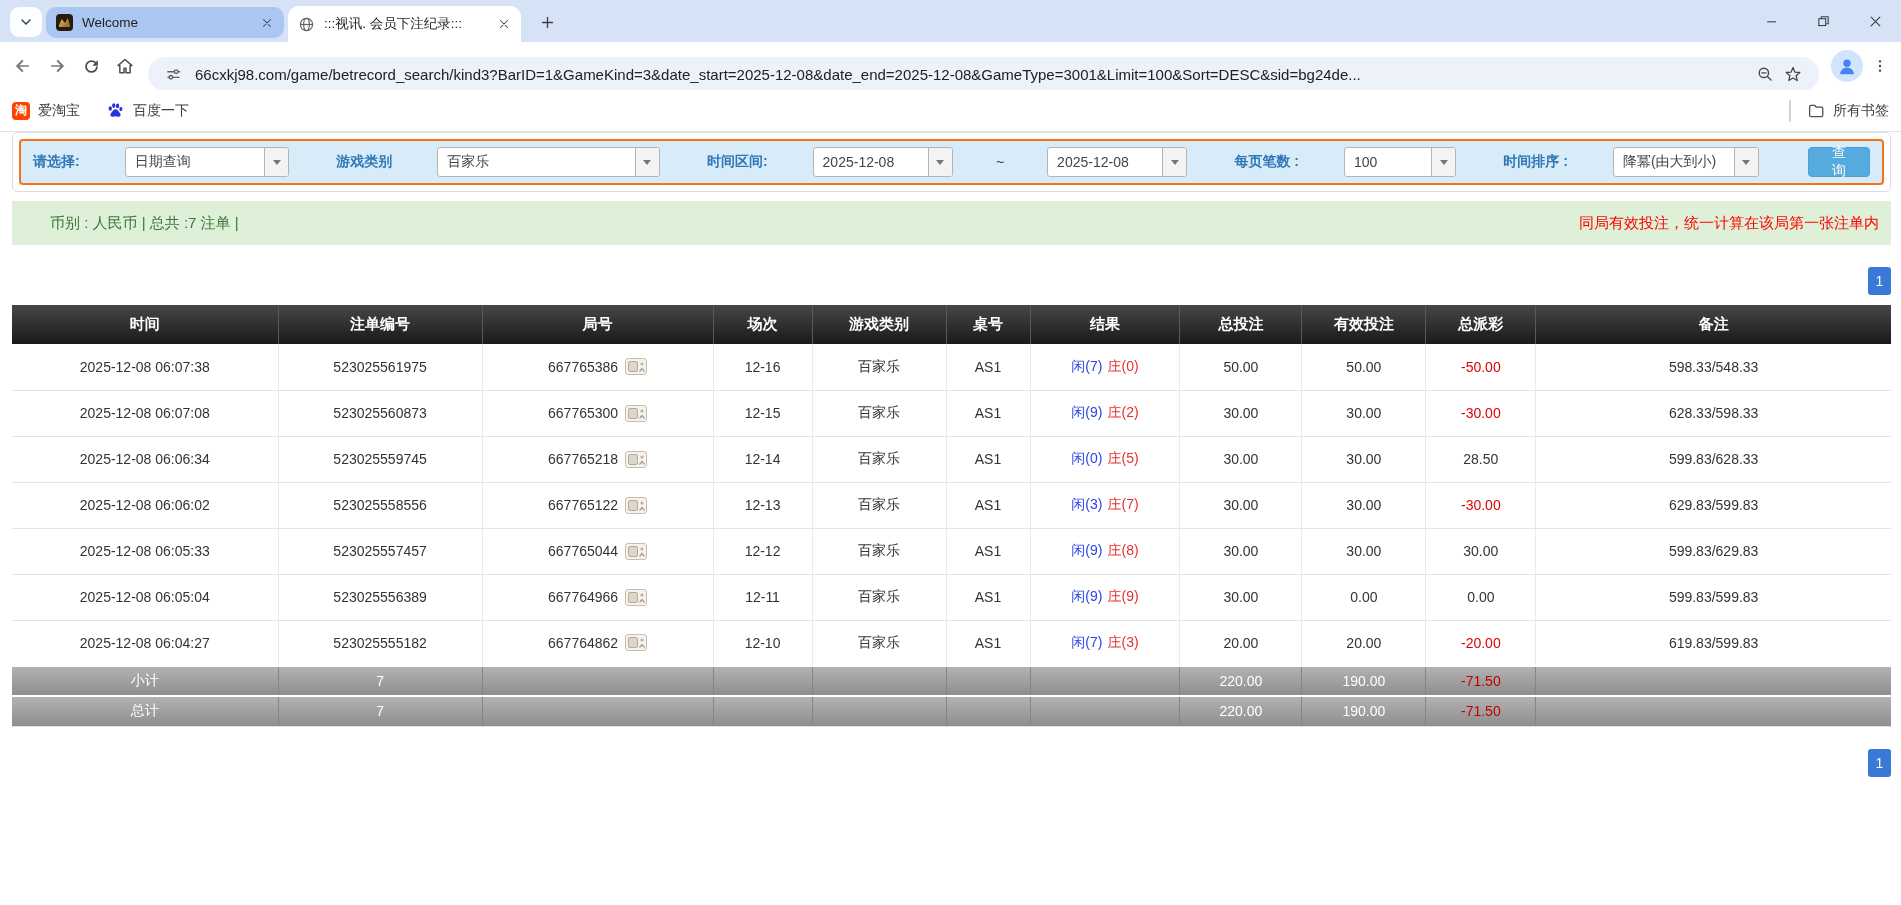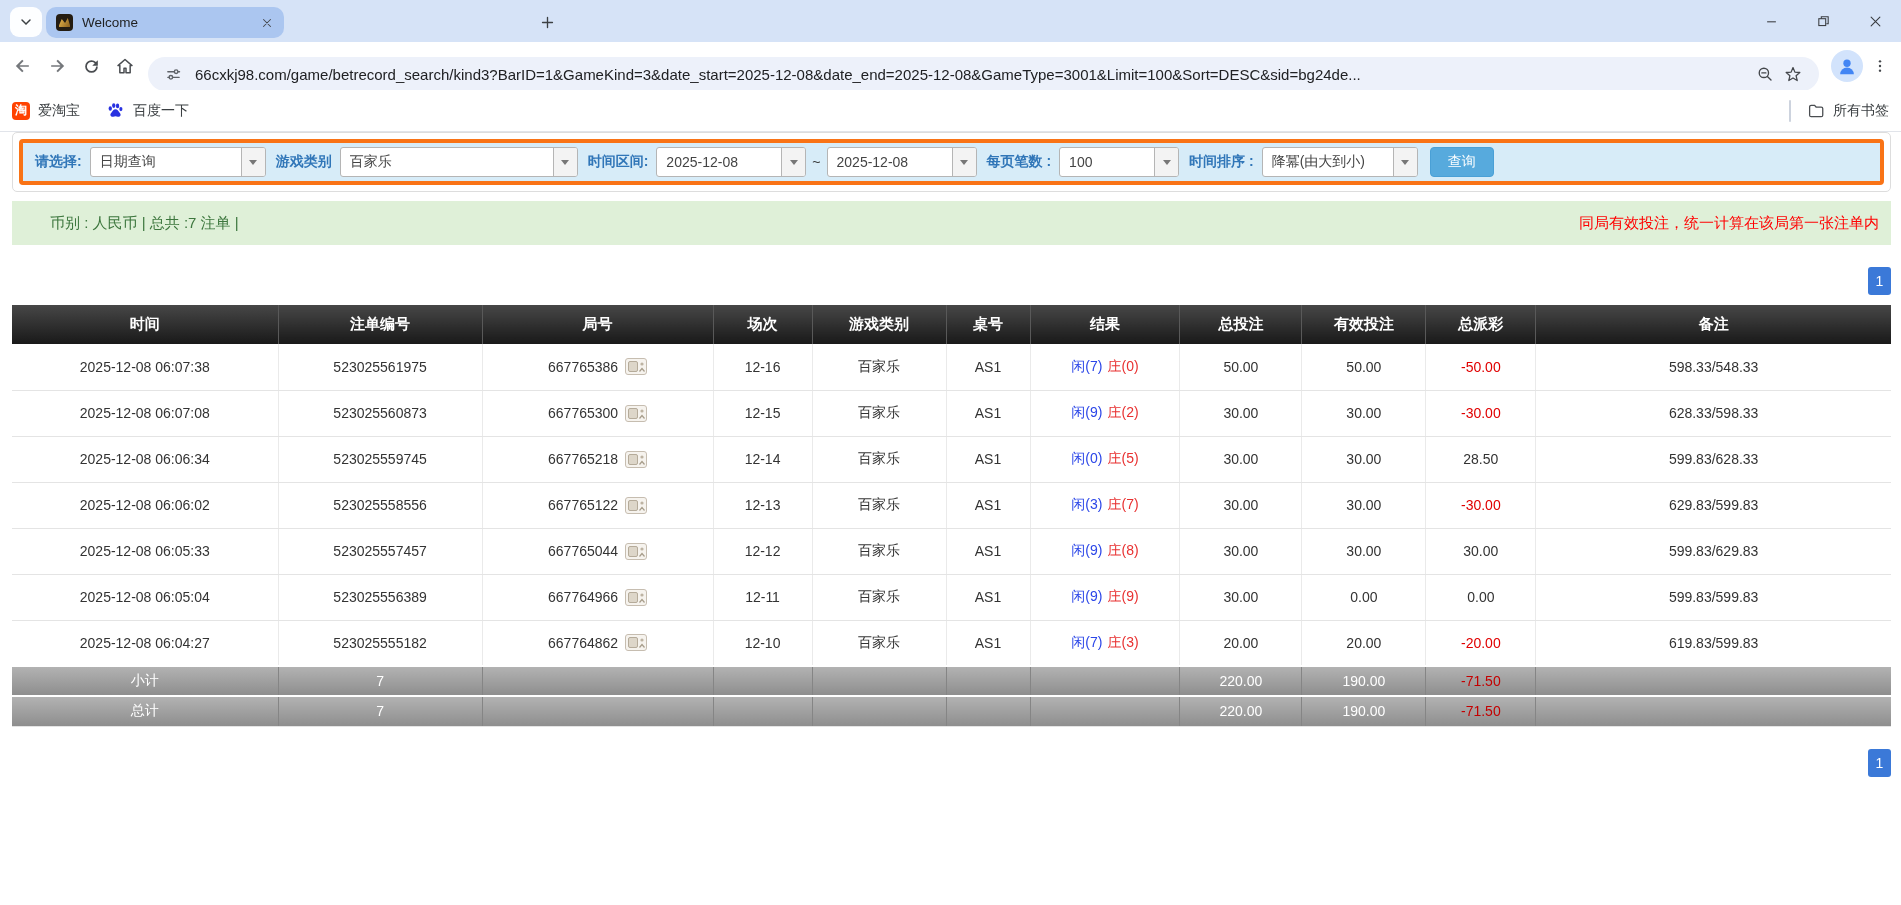--- a/index.html
+++ b/index.html
@@ -54,22 +54,22 @@
   .bm-right { position:absolute; right:12px; top:0; height:100%; display:flex; align-items:center; }
   .bm-divider { width:2px; height:22px; background:#cdd3de; margin-right:16px; border-radius:1px; }
   .bm-right .bm-label { font-size:14px; color:#3c4043; margin-left:8px; }
 
   
   .page { padding:0 10px 0 12px; background:#fff; }
   .page-title { font-size:21px; font-weight:400; color:#333; margin:27px 0 11px 2px; }
 
   .filter-panel { border:1px solid #ddd; border-radius:5px; padding:6px; }
   .filter-bar {
-    background:var(--filter-bg,#d7ecf8); border:4px solid #f97316; border-radius:4px;
-    height:46px; display:flex; align-items:center; padding:0 12px; font-size:14px;
+    background:var(--filter-bg,#d7ecf8); border:2px solid #f97316; border-radius:4px;
+    height:46px; display:flex; align-items:center; padding:0 12px; font-size:14px;gap:37px;
   }
   .flabel { color:var(--filter-label,#3076b8); font-weight:bold; margin:0 8px 0 10px; white-space:nowrap; }
   .combo { display:flex; height:30px; background:#fff; border:1px solid #b5b5b5; border-radius:3px; overflow:hidden; }
   .combo .val { flex:1; display:flex; align-items:center; padding:0 9px; color:#444; white-space:nowrap; overflow:hidden; }
   .combo .arrow-btn { width:24px; border-left:1px solid #b5b5b5; background:#f3f3f3;
     display:flex; align-items:center; justify-content:center; }
   .tri { width:0; height:0; border:4px solid transparent; border-top:5px solid #777; margin-top:5px; }
   .w176{width:176px;} .w238{width:238px;} .w150{width:150px;} .w120{width:120px;} .w156{width:156px;}
   .tilde { color:#333; margin:0 6px; }
   .search-btn {
@@ -132,20 +132,37 @@
   <div class="tab tab-inactive">
     <span class="favicon fav1"></span>
     <span class="tab-title">Welcome</span>
     <span class="tab-close">
       <svg width="14" height="14" viewBox="0 0 24 24">
           <path d="M6 6l12 12M18 6L6 18" stroke="#45484d" stroke-width="1.8" stroke-linecap="round"></path>
         </svg>
     </span>
   </div>
 
+  <div class="tab tab-active">
+    <span class="favicon">
+      <svg width="17" height="17" viewBox="0 0 24 24">
+          <g fill="none" stroke="#5f6368" stroke-width="1.7">
+            <circle cx="12" cy="12" r="8.6"></circle>
+            <path d="M3.4 12h17.2"></path>
+            <ellipse cx="12" cy="12" rx="4" ry="8.6"></ellipse>
+          </g>
+        </svg>
+    </span>
+    <span class="tab-title">:::视讯. 会员下注纪录:::</span>
+    <span class="tab-close">
+      <svg width="14" height="14" viewBox="0 0 24 24">
+          <path d="M6 6l12 12M18 6L6 18" stroke="#45484d" stroke-width="1.8" stroke-linecap="round"></path>
+        </svg>
+    </span>
+  </div>
 
   <div class="newtab-btn">
     <svg width="17" height="17" viewBox="0 0 24 24">
         <path d="M12 5v14M5 12h14" stroke="#3c4043" stroke-width="1.9" stroke-linecap="round"></path>
       </svg>
   </div>
 
   <div class="win-controls">
     <div class="win-btn">
       <svg width="15" height="15" viewBox="0 0 24 24">

